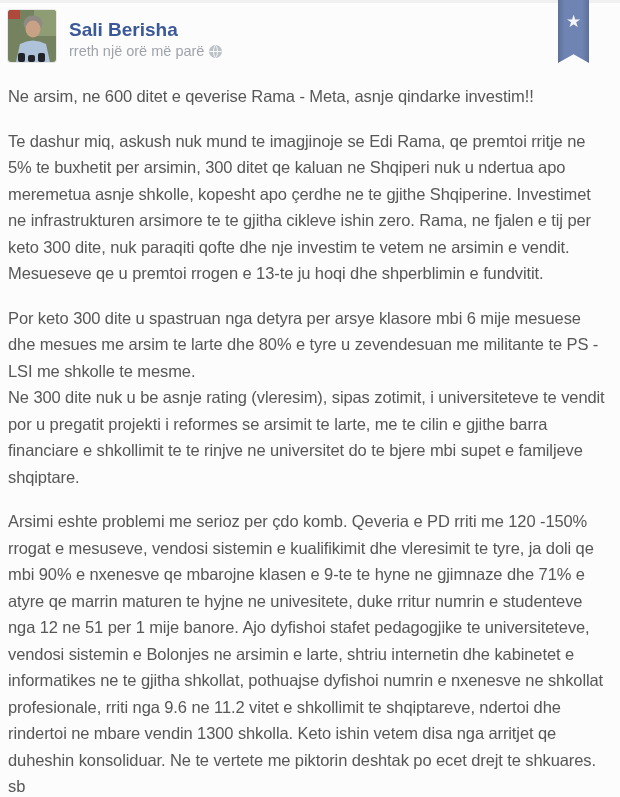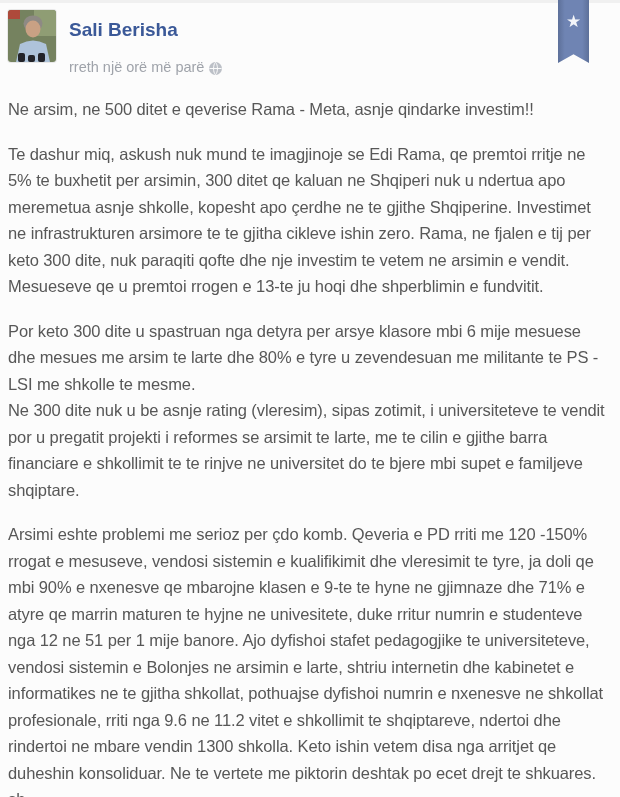--- a/index.html
+++ b/index.html
@@ -42,23 +42,23 @@
     padding-top: 10px;
   }
   .author {
     font-size: 19px;
     font-weight: bold;
     color: #3b5998;
     line-height: 19px;
     cursor: pointer;
   }
   .meta {
-    margin-top: 20px;
+    margin-top: 4px;
     display: flex;
-    align-items: flex-end;
+    align-items: center;
     gap: 5px;
   }
   .timestamp {
     font-size: 14.5px;
     color: #9fa3aa;
     cursor: pointer;
   }
   .globe { display: inline-flex; }
   
   .ribbon {
@@ -127,21 +127,21 @@
           <svg width="13" height="13" viewBox="0 0 16 16" xmlns="http://www.w3.org/2000/svg">
             <circle cx="8" cy="8" r="8" fill="#bcc0c7"></circle>
             <path d="M0.5 8 H15.5 M8 0.5 C11.2 3 11.2 13 8 15.5 M8 0.5 C4.8 3 4.8 13 8 15.5" stroke="#fcfcfc" stroke-width="1.2" fill="none"></path>
           </svg>
         </span>
       </div>
     </div>
   </div>
 
   <div class="post-body">
-    <p>Ne arsim, ne 500 ditet e qeverise Rama - Meta, asnje qindarke investim!!</p>
+    <p>Ne arsim, ne 600 ditet e qeverise Rama - Meta, asnje qindarke investim!!</p>
     <p>Te dashur miq, askush nuk mund te imagjinoje se Edi Rama, qe premtoi rritje ne 5% te buxhetit per arsimin, 300 ditet qe kaluan ne Shqiperi nuk u ndertua apo meremetua asnje shkolle, kopesht apo çerdhe ne te gjithe Shqiperine. Investimet ne infrastrukturen arsimore te te gjitha cikleve ishin zero. Rama, ne fjalen e tij per keto 300 dite, nuk paraqiti qofte dhe nje investim te vetem ne arsimin e vendit. Mesueseve qe u premtoi rrogen e 13-te ju hoqi dhe shperblimin e fundvitit.</p>
     <p>Por keto 300 dite u spastruan nga detyra per arsye klasore mbi 6 mije mesuese dhe mesues me arsim te larte dhe 80% e tyre u zevendesuan me militante te PS - LSI me shkolle te mesme.
 Ne 300 dite nuk u be asnje rating (vleresim), sipas zotimit, i universiteteve te vendit por u pregatit projekti i reformes se arsimit te larte, me te cilin e gjithe barra financiare e shkollimit te te rinjve ne universitet do te bjere mbi supet e familjeve shqiptare.</p>
     <p>Arsimi eshte problemi me serioz per çdo komb. Qeveria e PD rriti me 120 -150% rrogat e mesuseve, vendosi sistemin e kualifikimit dhe vleresimit te tyre, ja doli qe mbi 90% e nxenesve qe mbarojne klasen e 9-te te hyne ne gjimnaze dhe 71% e atyre qe marrin maturen te hyjne ne univesitete, duke rritur numrin e studenteve nga 12 ne 51 per 1 mije banore. Ajo dyfishoi stafet pedagogjike te universiteteve, vendosi sistemin e Bolonjes ne arsimin e larte, shtriu internetin dhe kabinetet e informatikes ne te gjitha shkollat, pothuajse dyfishoi numrin e nxenesve ne shkollat profesionale, rriti nga 9.6 ne 11.2 vitet e shkollimit te shqiptareve, ndertoi dhe rindertoi ne mbare vendin 1300 shkolla. Keto ishin vetem disa nga arritjet qe duheshin konsoliduar. Ne te vertete me piktorin deshtak po ecet drejt te shkuares.
 sb</p>
   </div>
 
 </div>
 
 </body></html>

